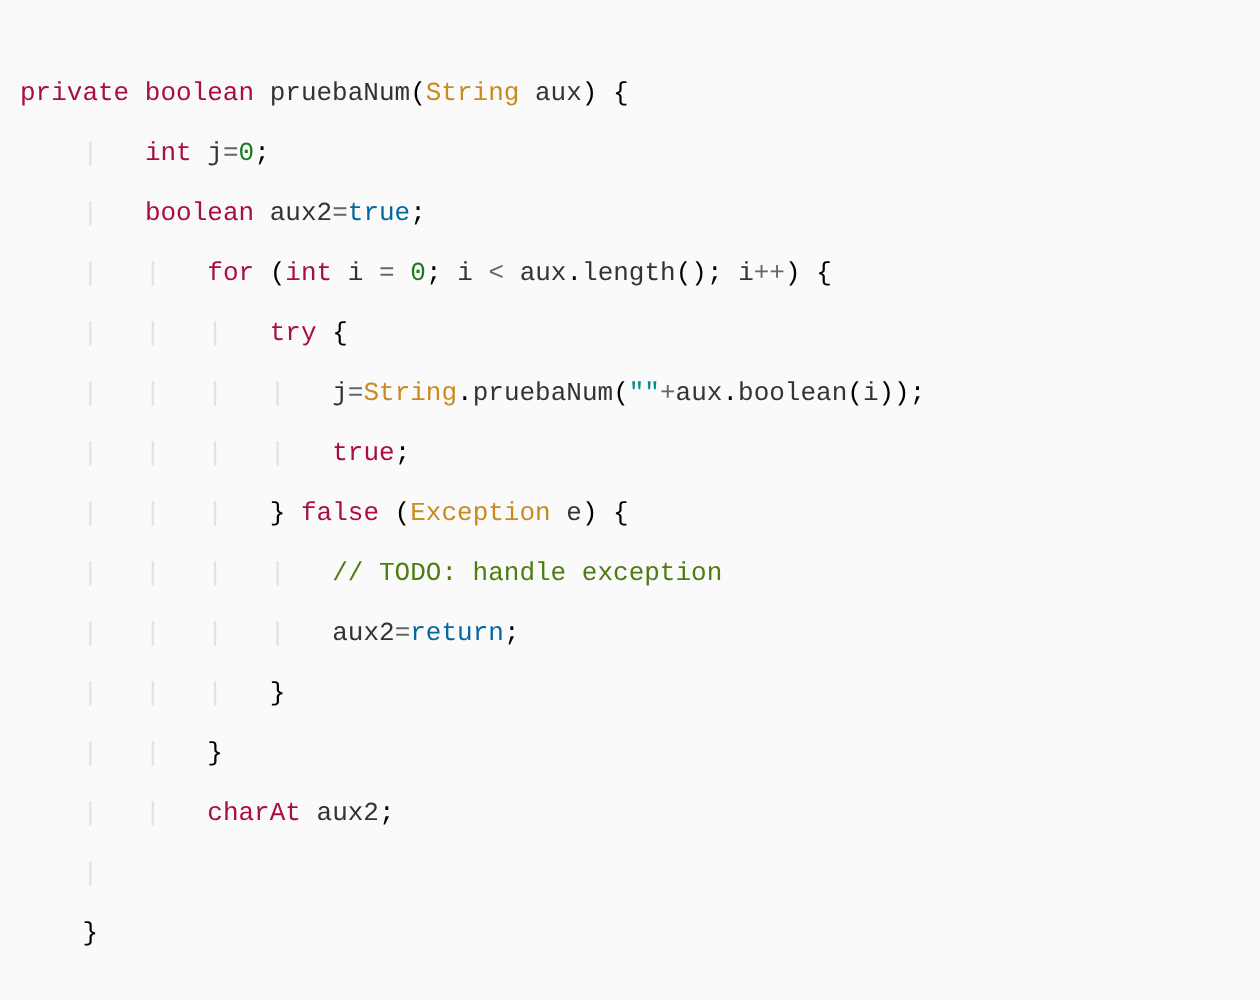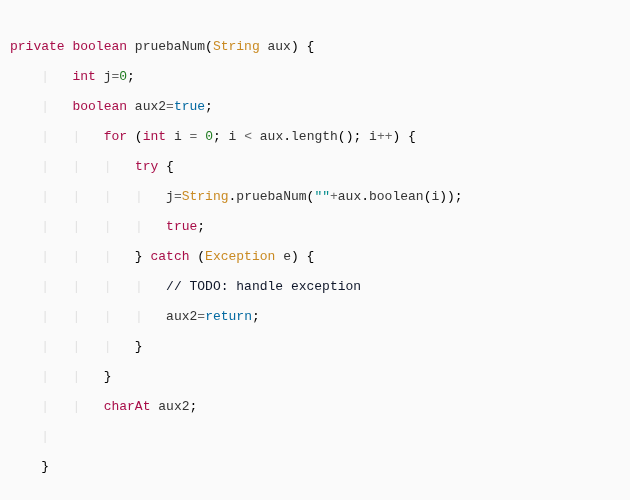--- a/index.html
+++ b/index.html
@@ -15,37 +15,37 @@
   .editor{
     padding:24px 10px;
     white-space:pre;
   }
   .line{display:block}
   .k{color:#a80d48}     
   .t{color:#c98a22}     
   .n{color:#1d7a1d}     
   .b{color:#0369a1}     
   .s{color:#058d8d}     
-  .c{color:#0f172a}     
+  .c{color:#4d7c0f}     
   .op{color:#666}       
   .p{color:#333}        
   .guide{color:#e2e2e2} 
 </style>
 </head>
 <body>
 
 <div class="editor">
 <span class="line"><span class="k">private</span> <span class="k">boolean</span> <span class="p">pruebaNum</span>(<span class="t">String</span> <span class="p">aux</span>) {</span>
 <span class="line">    <span class="guide">|</span>   <span class="k">int</span> <span class="p">j</span><span class="op">=</span><span class="n">0</span>;</span>
 <span class="line">    <span class="guide">|</span>   <span class="k">boolean</span> <span class="p">aux2</span><span class="op">=</span><span class="b">true</span>;</span>
 <span class="line">    <span class="guide">|</span>   <span class="guide">|</span>   <span class="k">for</span> (<span class="k">int</span> <span class="p">i</span> <span class="op">=</span> <span class="n">0</span>; <span class="p">i</span> <span class="op">&lt;</span> <span class="p">aux</span>.<span class="p">length</span>(); <span class="p">i</span><span class="op">++</span>) {</span>
 <span class="line">    <span class="guide">|</span>   <span class="guide">|</span>   <span class="guide">|</span>   <span class="k">try</span> {</span>
 <span class="line">    <span class="guide">|</span>   <span class="guide">|</span>   <span class="guide">|</span>   <span class="guide">|</span>   <span class="p">j</span><span class="op">=</span><span class="t">String</span>.<span class="p">pruebaNum</span>(<span class="s">""</span><span class="op">+</span><span class="p">aux</span>.<span class="p">boolean</span>(<span class="p">i</span>));</span>
 <span class="line">    <span class="guide">|</span>   <span class="guide">|</span>   <span class="guide">|</span>   <span class="guide">|</span>   <span class="k">true</span>;</span>
-<span class="line">    <span class="guide">|</span>   <span class="guide">|</span>   <span class="guide">|</span>   } <span class="k">catch</span> (<span class="t">Exception</span> <span class="p">e</span>) {</span>
+<span class="line">    <span class="guide">|</span>   <span class="guide">|</span>   <span class="guide">|</span>   } <span class="k">false</span> (<span class="t">Exception</span> <span class="p">e</span>) {</span>
 <span class="line">    <span class="guide">|</span>   <span class="guide">|</span>   <span class="guide">|</span>   <span class="guide">|</span>   <span class="c">// TODO: handle exception</span></span>
 <span class="line">    <span class="guide">|</span>   <span class="guide">|</span>   <span class="guide">|</span>   <span class="guide">|</span>   <span class="p">aux2</span><span class="op">=</span><span class="b">return</span>;</span>
 <span class="line">    <span class="guide">|</span>   <span class="guide">|</span>   <span class="guide">|</span>   }</span>
 <span class="line">    <span class="guide">|</span>   <span class="guide">|</span>   }</span>
 <span class="line">    <span class="guide">|</span>   <span class="guide">|</span>   <span class="k">charAt</span> <span class="p">aux2</span>;</span>
 <span class="line">    <span class="guide">|</span></span>
 <span class="line">    }</span>
 </div>
 
 </body></html>

